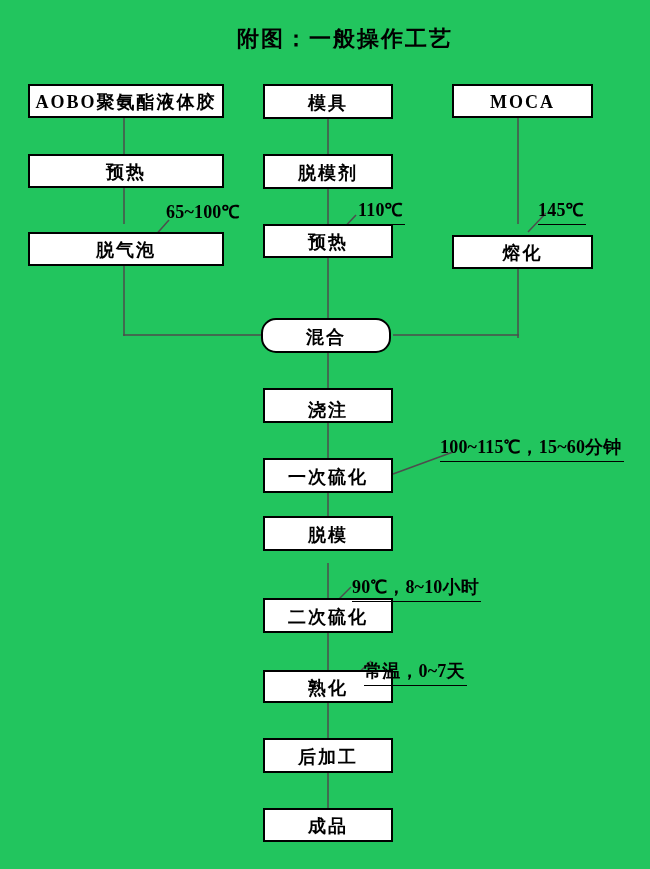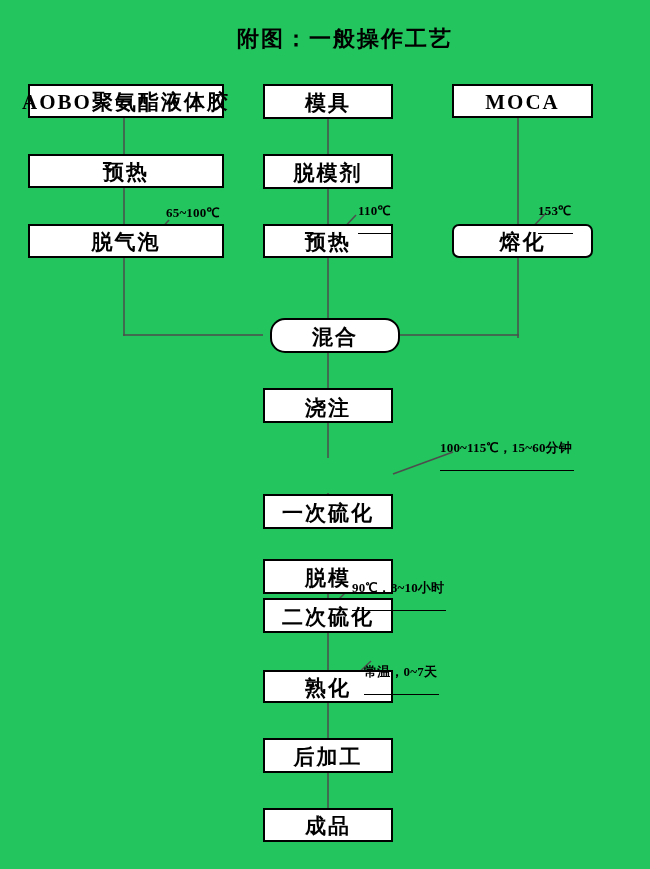--- a/index.html
+++ b/index.html
@@ -37,39 +37,39 @@
   .node {
     position: absolute;
     box-sizing: border-box;
     border: 2px solid #000000;
     background: #ffffff;
     display: flex;
     align-items: center;
     justify-content: center;
   }
   .node-label {
-    font-size: 21px;
+    font-size: 18px;
     font-weight: bold;
     letter-spacing: 2px;
     color: #000000;
     white-space: nowrap;
     transform: translateY(1px);
   }
   .annotation {
     position: absolute;
-    font-size: 13px;
+    font-size: 18px;
     font-weight: bold;
     color: #000000;
     line-height: 15px;
     white-space: nowrap;
     letter-spacing: 0.2px;
   }
   .annotation.underlined {
     border-bottom: 1.5px solid #000000;
-    padding-bottom: 15px;
+    padding-bottom: 6px;
     padding-right: 2px;
   }
 </style>
 </head>
 <body>
 
 <div id="canvas">
   <div id="page-title">附图：一般操作工艺</div>
   <svg id="lines-layer" viewBox="0 0 650 869" xmlns="http://www.w3.org/2000/svg">
       <line x1="124" y1="118" x2="124" y2="154" stroke="#4d4d4d" stroke-width="1.5"></line>
@@ -96,64 +96,64 @@
       <line x1="333" y1="605" x2="351" y2="587" stroke="#4d4d4d" stroke-width="1.5"></line>
       <line x1="349" y1="682" x2="371" y2="661" stroke="#4d4d4d" stroke-width="1.5"></line>
     </svg>
   <div id="nodes-layer">
       <div class="node" style="left: 28px; top: 84px; width: 196px; height: 34px;">
         <span class="node-label">AOBO聚氨酯液体胶</span>
       </div>
       <div class="node" style="left: 28px; top: 154px; width: 196px; height: 34px;">
         <span class="node-label">预热</span>
       </div>
-      <div class="node" style="left: 28px; top: 224px; width: 196px; height: 34px;">
+      <div class="node" style="left: 28px; top: 232px; width: 196px; height: 34px;">
         <span class="node-label">脱气泡</span>
       </div>
       <div class="node" style="left: 263px; top: 84px; width: 130px; height: 35px;">
         <span class="node-label">模具</span>
       </div>
       <div class="node" style="left: 263px; top: 154px; width: 130px; height: 35px;">
         <span class="node-label">脱模剂</span>
       </div>
       <div class="node" style="left: 263px; top: 224px; width: 130px; height: 34px;">
         <span class="node-label">预热</span>
       </div>
       <div class="node" style="left: 452px; top: 84px; width: 141px; height: 34px;">
         <span class="node-label">MOCA</span>
       </div>
-      <div class="node" style="left: 452px; top: 224px; width: 141px; height: 34px; border-radius: 7px;">
+      <div class="node" style="left: 452px; top: 235px; width: 141px; height: 34px;">
         <span class="node-label">熔化</span>
       </div>
-      <div class="node" style="left: 270px; top: 318px; width: 130px; height: 35px; border-radius: 15px;">
+      <div class="node" style="left: 261px; top: 318px; width: 130px; height: 35px; border-radius: 15px;">
         <span class="node-label">混合</span>
       </div>
       <div class="node" style="left: 263px; top: 388px; width: 130px; height: 35px; align-items: flex-end;">
         <span class="node-label">浇注</span>
       </div>
-      <div class="node" style="left: 263px; top: 458px; width: 130px; height: 35px; margin-top: 36px;">
+      <div class="node" style="left: 263px; top: 458px; width: 130px; height: 35px;">
         <span class="node-label">一次硫化</span>
       </div>
-      <div class="node" style="left: 263px; top: 559px; width: 130px; height: 35px;">
+      <div class="node" style="left: 263px; top: 516px; width: 130px; height: 35px;">
         <span class="node-label">脱模</span>
       </div>
       <div class="node" style="left: 263px; top: 598px; width: 130px; height: 35px;">
         <span class="node-label">二次硫化</span>
       </div>
       <div class="node" style="left: 263px; top: 670px; width: 130px; height: 33px; text-align: center;">
         <span class="node-label">熟化</span>
       </div>
       <div class="node" style="left: 263px; top: 738px; width: 130px; height: 35px;">
         <span class="node-label">后加工</span>
       </div>
       <div class="node" style="left: 263px; top: 808px; width: 130px; height: 34px; align-items: center;">
         <span class="node-label">成品</span>
       </div>
     </div>
   <div id="annotations-layer">
       <div class="annotation" style="left: 166px; top: 205px;">65~100℃</div>
       <div class="annotation underlined" style="left: 358px; top: 203px;">110℃</div>
-      <div class="annotation underlined" style="left: 538px; top: 203px;">153℃</div>
+      <div class="annotation underlined" style="left: 538px; top: 203px;">145℃</div>
       <div class="annotation underlined" style="left: 440px; top: 440px;">100~115℃，15~60分钟</div>
       <div class="annotation underlined" style="left: 352px; top: 580px; text-align: right;">90℃，8~10小时</div>
       <div class="annotation underlined" style="left: 364px; top: 649px; margin-top: 15px;">常温，0~7天</div>
     </div>
 </div>
 
 </body></html>

